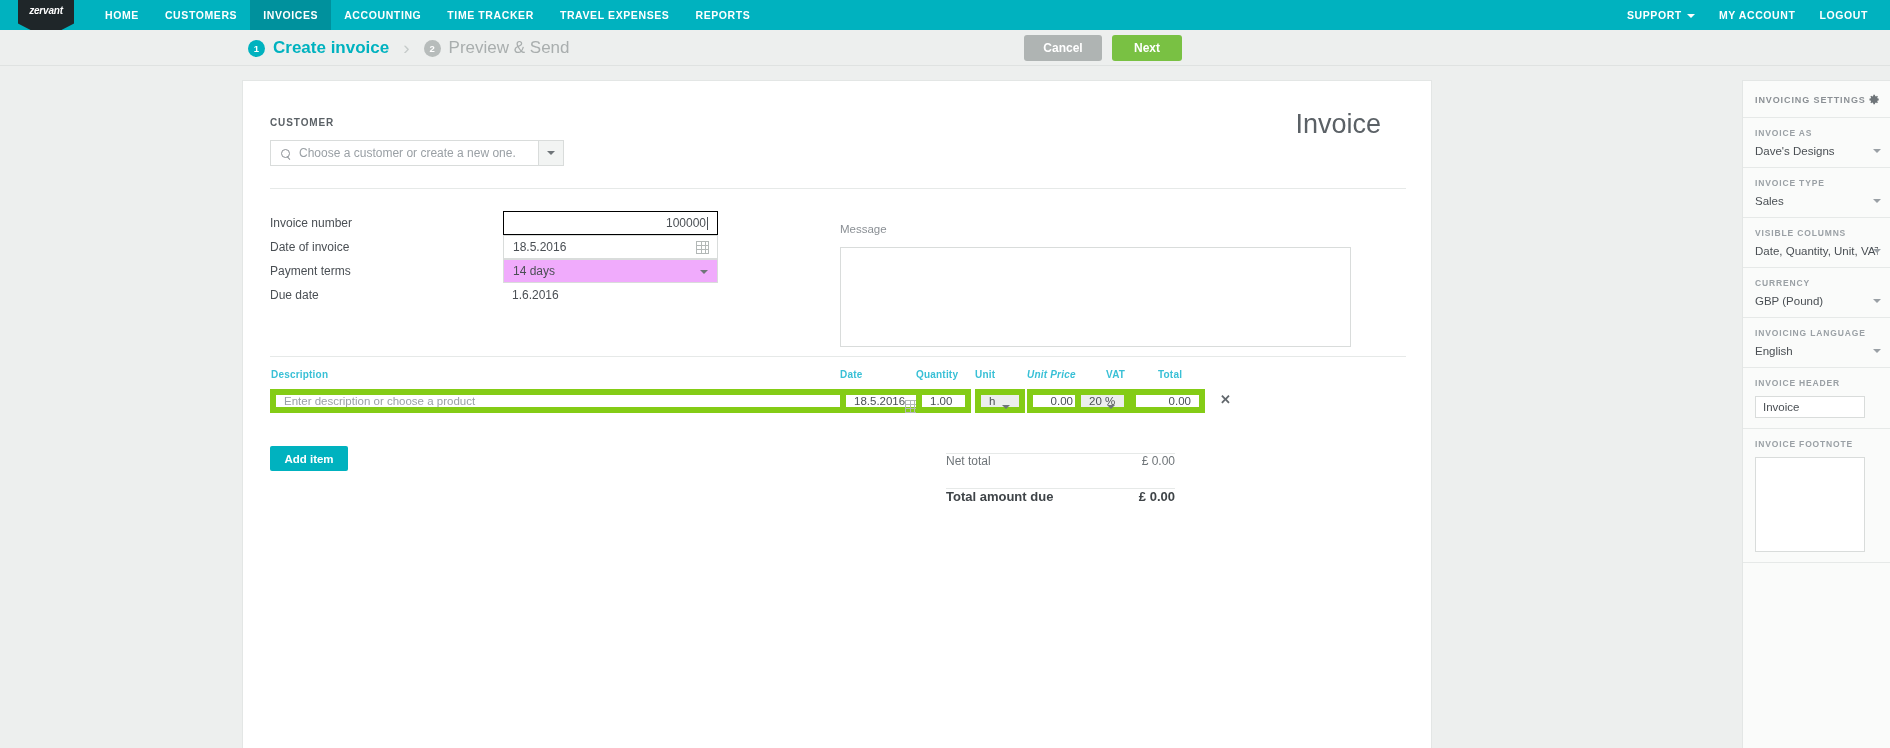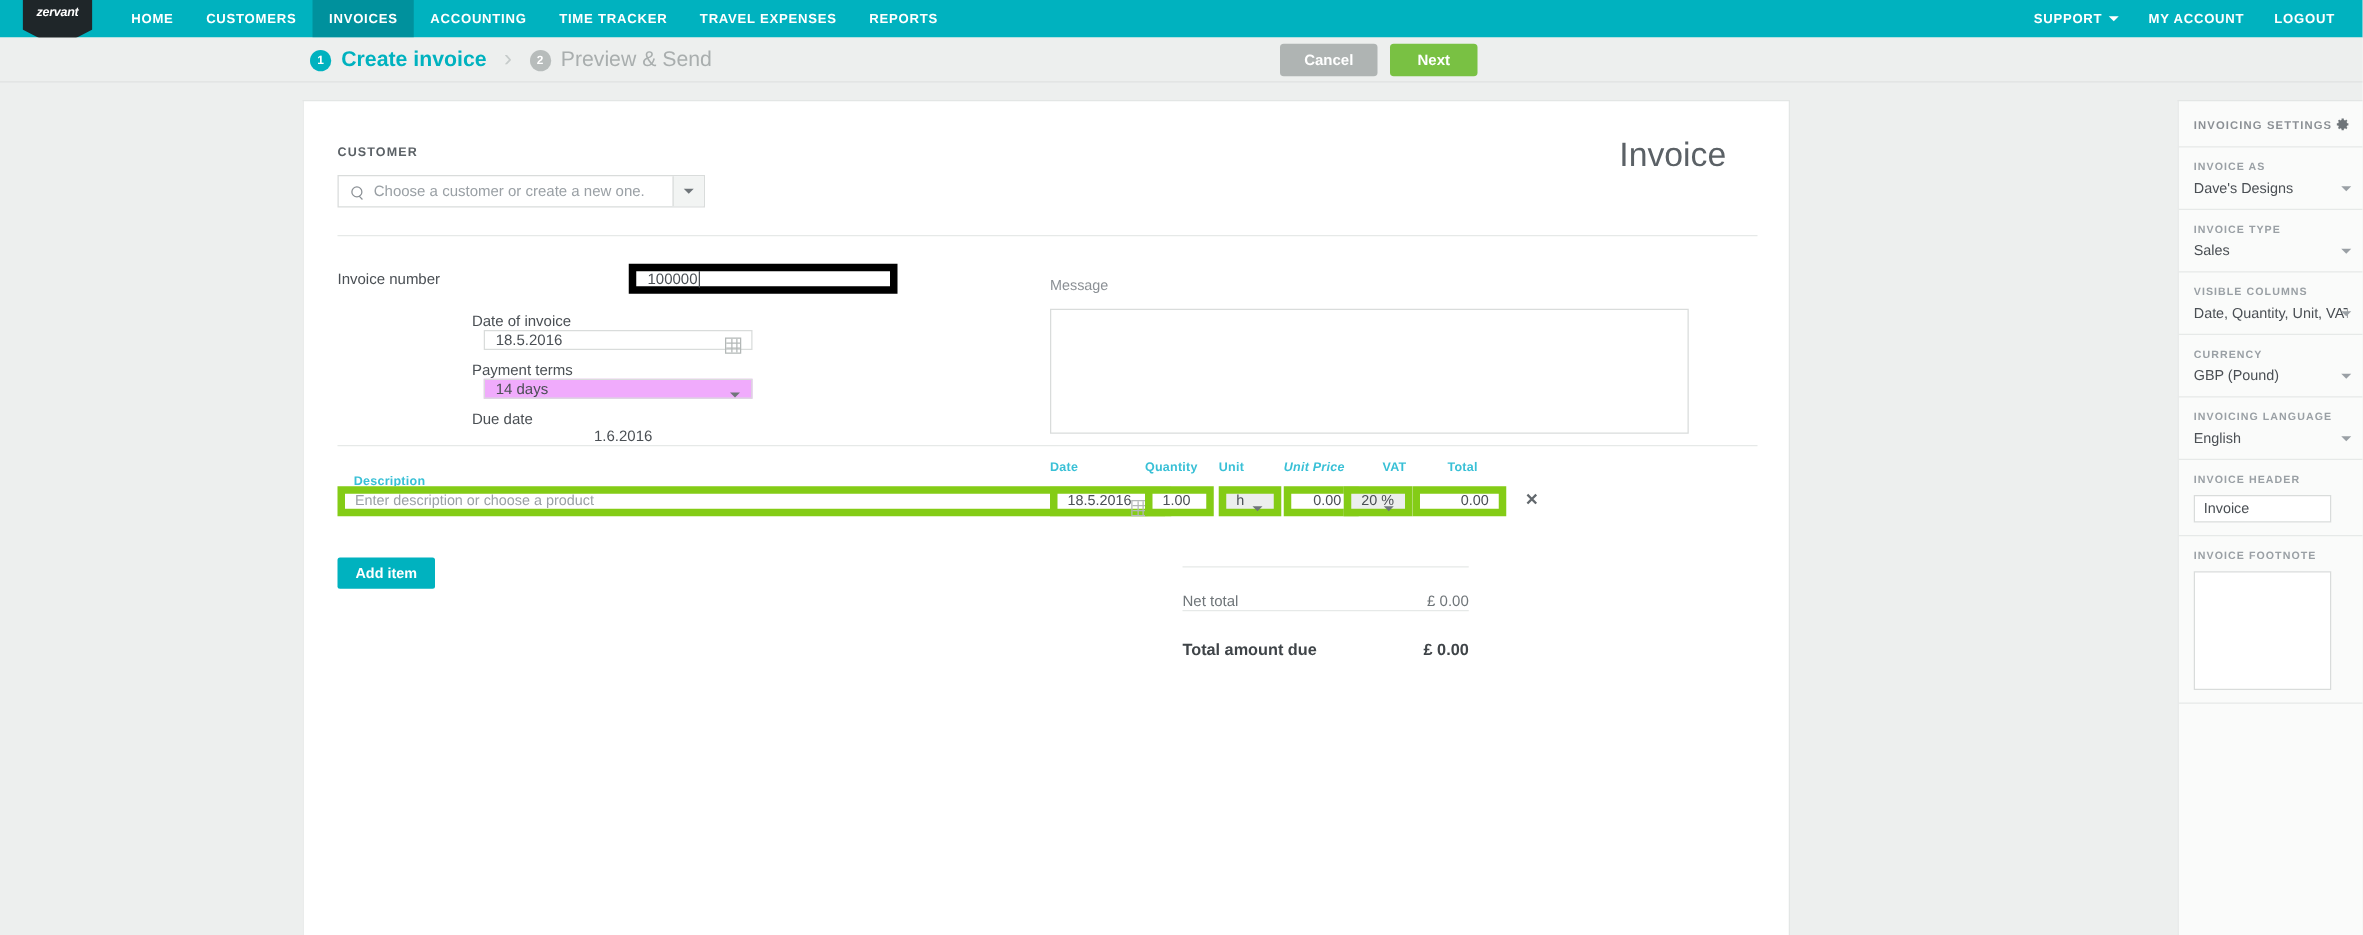--- a/index.html
+++ b/index.html
@@ -228,40 +228,40 @@
   #div-top { top: 107px; }
 
   
   .form-area { position: absolute; left: 27px; top: 130px; }
   .frow {
     display: flex;
     align-items: center;
     height: 24px;
     margin-bottom: 0;
   }
-  .frow + .frow { margin-top: 15px; flex-direction: column; }
+  .frow + .frow { margin-top: 0px; }
   .fkey {
     width: 233px;
     font-size: 12px;
     color: #4a4f54;
   }
   .finput {
     width: 215px;
     height: 24px;
     border: 1px solid #d9dcdb;
     background: #fff;
     font-size: 12px;
     color: #4a4f54;
     padding: 0 9px;
     display: flex;
     align-items: center;
     position: relative;
     font-family: "Liberation Sans", sans-serif;
   }
-  .finput.focused { border: 6px solid #000000; outline: none; }
+  .finput.focused { border: 1px solid #000000; outline: none; justify-content: flex-end; }
   .finput.grayed { background: #f0abfc; border-color: #d9dcdb; }
   .caret-blink {
     display: inline-block;
     width: 1px; height: 13px;
     background: #4a4f54;
     margin-left: 1px;
   }
   .cal-ico {
     position: absolute;
     right: 8px; top: 5px;
@@ -352,21 +352,21 @@
     cursor: pointer;
     font-family: "Liberation Sans", sans-serif;
   }
 
   
   .totals { position: absolute; left: 703px; top: 372px; width: 229px; }
   .tot-sep { height: 1px; background: #e6e9e8; }
   .tot-row {
     display: flex;
     justify-content: space-between;
-    align-items: flex-end;
+    align-items: flex-start;
     height: 34px;
     font-size: 12px;
     color: #6f7579;
   }
   .tot-row.grand {
     font-weight: bold;
     color: #3f4448;
     font-size: 13px;
     height: 38px;
   }
@@ -540,21 +540,21 @@
       </div>
 
     <div id="message-block">
       <div class="msg-label">Message</div>
       <div class="msg-box"></div>
     </div>
 
     <div class="divider" id="div-items"></div>
 
     <div class="items-head" id="items-head">
-        <div class="col-h" style="left: 13px; margin-top: 11px;">Description</div>
+        <div class="col-h" style="left: 1px;">Description</div>
         <div class="col-h" style="left: 570px;">Date</div>
         <div class="col-h" style="left: 646px;">Quantity</div>
         <div class="col-h" style="left: 705px;">Unit</div>
         <div class="col-h" style="left: 757px; font-style: italic;">Unit Price</div>
         <div class="col-h" style="left: 805px; padding-left: 31px;">VAT</div>
         <div class="col-h" style="left: 888px;">Total</div>
       </div>
     <div class="items-row" id="items-row">
         <div class="cell" style="left: 0px; width: 667px;">
           <span class="cell-ph">Enter description or choose a product</span>

